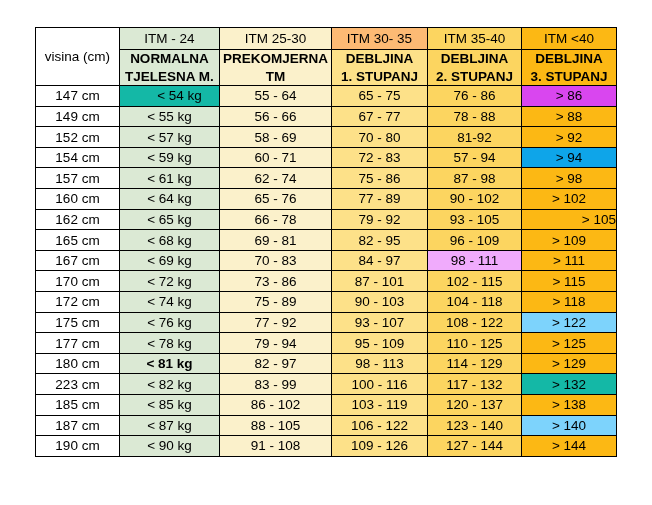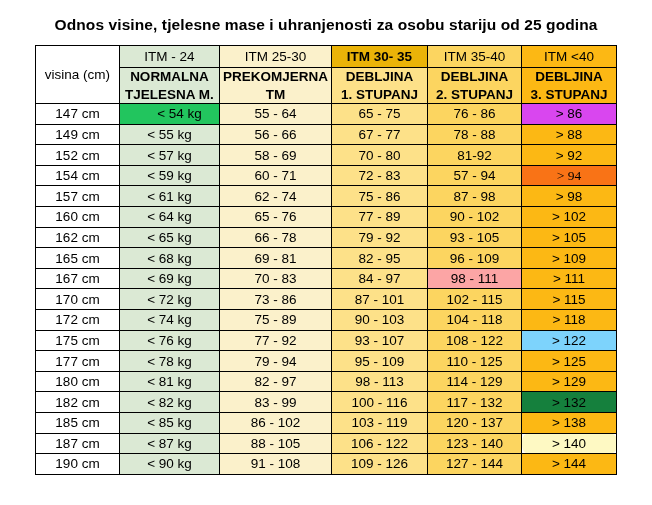--- a/index.html
+++ b/index.html
@@ -61,37 +61,36 @@
   col.c-over   { width: 112px; }
   col.c-ob1    { width: 96px; }
   col.c-ob2    { width: 94px; }
   col.c-ob3    { width: 95px; }
 </style>
 </head>
 <body>
 
 <div class="page">
 
-  <h1 class="title">Odnos visine, tjelesne mase i uhranjenosti za osobu stariju od 25 godina</h1>
 
   <table class="bmi">
     <colgroup>
       <col class="c-height">
         <col class="c-normal">
         <col class="c-over">
       <col class="c-ob1">
         <col class="c-ob2">
         <col class="c-ob3">
     </colgroup>
     <thead>
       <tr class="itm-row">
         <th rowspan="2" class="corner">visina (cm)</th>
         <th style="background: rgb(219, 233, 212);">ITM - 24</th>
         <th style="background: rgb(251, 241, 203);">ITM 25-30</th>
-        <th style="background: #eab308; font-weight: bold;">ITM 30- 35</th>
+        <th style="background: #fdba74;">ITM 30- 35</th>
         <th style="background: rgb(252, 213, 96);">ITM 35-40</th>
         <th style="background: rgb(252, 184, 20);">ITM &lt;40</th>
       </tr>
       <tr class="cat-row">
         <th style="background: rgb(219, 233, 212);">
           <div>NORMALNA</div>
           <div>TJELESNA M.</div>
         </th>
         <th style="background: rgb(251, 241, 203);">
           <div>PREKOMJERNA</div>
@@ -107,21 +106,21 @@
         </th>
         <th style="background: rgb(252, 184, 20);">
           <div>DEBLJINA</div>
           <div>3. STUPANJ</div>
         </th>
       </tr>
     </thead>
     <tbody>
         <tr>
           <td>147 cm</td>
-          <td style="background: #22c55e; padding-left: 20px;">&lt; 54 kg</td>
+          <td style="background: #14b8a6; padding-left: 20px;">&lt; 54 kg</td>
           <td style="background: rgb(251, 241, 203);">55 - 64</td>
           <td style="background: rgb(253, 225, 137);">65 - 75</td>
           <td style="background: rgb(252, 213, 96);">76 - 86</td>
           <td style="background: #d946ef;">&gt; 86</td>
         </tr>
         <tr>
           <td>149 cm</td>
           <td style="background: rgb(219, 233, 212);">&lt; 55 kg</td>
           <td style="background: rgb(251, 241, 203);">56 - 66</td>
           <td style="background: rgb(253, 225, 137);">67 - 77</td>
@@ -135,21 +134,21 @@
           <td style="background: rgb(253, 225, 137);">70 - 80</td>
           <td style="background: rgb(252, 213, 96);">81-92</td>
           <td style="background: rgb(252, 184, 20);">&gt; 92</td>
         </tr>
         <tr>
           <td>154 cm</td>
           <td style="background: rgb(219, 233, 212);">&lt; 59 kg</td>
           <td style="background: rgb(251, 241, 203);">60 - 71</td>
           <td style="background: rgb(253, 225, 137);">72 - 83</td>
           <td style="background: rgb(252, 213, 96);">57 - 94</td>
-          <td style="background: #f97316; font-family: Liberation Serif, serif;">&gt; 94</td>
+          <td style="background: #0ea5e9;">&gt; 94</td>
         </tr>
         <tr>
           <td>157 cm</td>
           <td style="background: rgb(219, 233, 212);">&lt; 61 kg</td>
           <td style="background: rgb(251, 241, 203); margin-left: 24px;">62 - 74</td>
           <td style="background: rgb(253, 225, 137);">75 - 86</td>
           <td style="background: rgb(252, 213, 96);">87 - 98</td>
           <td style="background: rgb(252, 184, 20); margin-top: 15px;">&gt; 98</td>
         </tr>
         <tr>
@@ -159,36 +158,36 @@
           <td style="background: rgb(253, 225, 137);">77 - 89</td>
           <td style="background: rgb(252, 213, 96);">90 - 102</td>
           <td style="background: rgb(252, 184, 20);">&gt; 102</td>
         </tr>
         <tr>
           <td>162 cm</td>
           <td style="background: rgb(219, 233, 212);">&lt; 65 kg</td>
           <td style="background: rgb(251, 241, 203);">66 - 78</td>
           <td style="background: rgb(253, 225, 137);">79 - 92</td>
           <td style="background: rgb(252, 213, 96);">93 - 105</td>
-          <td style="background: rgb(252, 184, 20);">&gt; 105</td>
+          <td style="background: rgb(252, 184, 20); text-align: right;">&gt; 105</td>
         </tr>
         <tr>
           <td>165 cm</td>
           <td style="background: rgb(219, 233, 212);">&lt; 68 kg</td>
           <td style="background: rgb(251, 241, 203);">69 - 81</td>
           <td style="background: rgb(253, 225, 137);">82 - 95</td>
           <td style="background: rgb(252, 213, 96);">96 - 109</td>
           <td style="background: rgb(252, 184, 20);">&gt; 109</td>
         </tr>
         <tr>
           <td>167 cm</td>
           <td style="background: rgb(219, 233, 212);">&lt; 69 kg</td>
           <td style="background: rgb(251, 241, 203);">70 - 83</td>
           <td style="background: rgb(253, 225, 137);">84 - 97</td>
-          <td style="background: #fca5a5;">98 - 111</td>
+          <td style="background: #f0abfc;">98 - 111</td>
           <td style="background: rgb(252, 184, 20);">&gt; 111</td>
         </tr>
         <tr>
           <td>170 cm</td>
           <td style="background: rgb(219, 233, 212);">&lt; 72 kg</td>
           <td style="background: rgb(251, 241, 203);">73 - 86</td>
           <td style="background: rgb(253, 225, 137);">87 - 101</td>
           <td style="background: rgb(252, 213, 96);">102 - 115</td>
           <td style="background: rgb(252, 184, 20);">&gt; 115</td>
         </tr>
@@ -211,49 +210,49 @@
         <tr>
           <td>177 cm</td>
           <td style="background: rgb(219, 233, 212);">&lt; 78 kg</td>
           <td style="background: rgb(251, 241, 203);">79 - 94</td>
           <td style="background: rgb(253, 225, 137);">95 - 109</td>
           <td style="background: rgb(252, 213, 96);">110 - 125</td>
           <td style="background: rgb(252, 184, 20);">&gt; 125</td>
         </tr>
         <tr>
           <td>180 cm</td>
-          <td style="background: rgb(219, 233, 212);">&lt; 81 kg</td>
+          <td style="background: rgb(219, 233, 212); font-weight: bold;">&lt; 81 kg</td>
           <td style="background: rgb(251, 241, 203);">82 - 97</td>
           <td style="background: rgb(253, 225, 137);">98 - 113</td>
           <td style="background: rgb(252, 213, 96);">114 - 129</td>
           <td style="background: rgb(252, 184, 20);">&gt; 129</td>
         </tr>
         <tr>
-          <td>182 cm</td>
+          <td>223 cm</td>
           <td style="background: rgb(219, 233, 212);">&lt; 82 kg</td>
           <td style="background: rgb(251, 241, 203);">83 - 99</td>
           <td style="background: rgb(253, 225, 137);">100 - 116</td>
           <td style="background: rgb(252, 213, 96);">117 - 132</td>
-          <td style="background: #15803d; text-align: center;">&gt; 132</td>
+          <td style="background: #14b8a6; text-align: center;">&gt; 132</td>
         </tr>
         <tr>
           <td>185 cm</td>
           <td style="background: rgb(219, 233, 212);">&lt; 85 kg</td>
           <td style="background: rgb(251, 241, 203);">86 - 102</td>
           <td style="background: rgb(253, 225, 137);">103 - 119</td>
           <td style="background: rgb(252, 213, 96);">120 - 137</td>
           <td style="background: rgb(252, 184, 20);">&gt; 138</td>
         </tr>
         <tr>
           <td>187 cm</td>
           <td style="background: rgb(219, 233, 212);">&lt; 87 kg</td>
           <td style="background: rgb(251, 241, 203);">88 - 105</td>
           <td style="background: rgb(253, 225, 137);">106 - 122</td>
           <td style="background: rgb(252, 213, 96);">123 - 140</td>
-          <td style="background: #fef9c3; border-radius: 8px;">&gt; 140</td>
+          <td style="background: #7dd3fc;">&gt; 140</td>
         </tr>
         <tr>
           <td>190 cm</td>
           <td style="background: rgb(219, 233, 212);">&lt; 90 kg</td>
           <td style="background: rgb(251, 241, 203);">91 - 108</td>
           <td style="background: rgb(253, 225, 137);">109 - 126</td>
           <td style="background: rgb(252, 213, 96);">127 - 144</td>
           <td style="background: rgb(252, 184, 20);">&gt; 144</td>
         </tr>
       </tbody>

